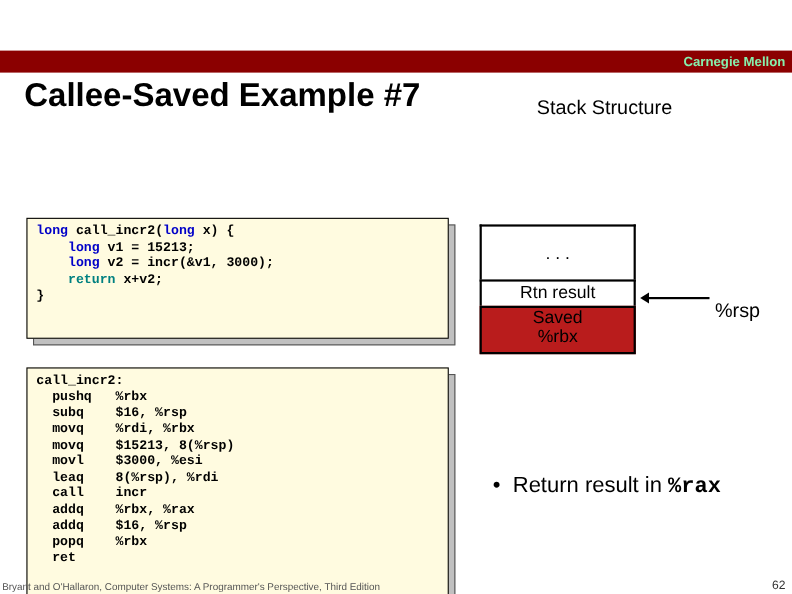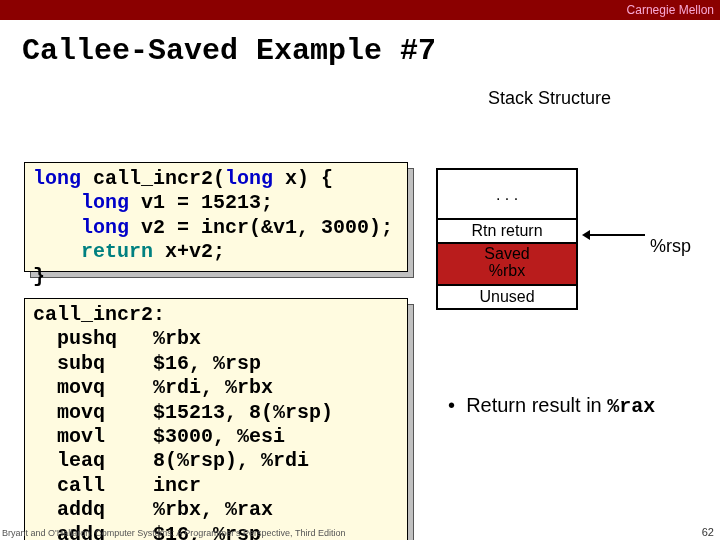--- a/index.html
+++ b/index.html
@@ -9,32 +9,32 @@
     height: 540px;
     background: #fff;
     font-family: Arial, Helvetica, sans-serif;
     position: relative;
     overflow: hidden;
   }
   .topbar {
     width: 100%;
     height: 20px;
     background: #8b0000;
-    color: #f9a8d4;
+    color: #86efac;
     font-size: 12px;
     text-align: right;
     padding-right: 6px;
     line-height: 20px;
-    font-weight: normal;
+    font-weight: bold;
+    margin-top: 46px;
   }
   .title {
     font-size: 30px;
     font-weight: bold;
-    margin: 14px 0 4px 22px;
-    font-family: Liberation Mono, monospace;
+    margin: 4px 0 4px 22px;
   }
   .subtitle {
     position: absolute;
     top: 60px;
     left: 488px;
     font-size: 18px;
     color: #000000;
     margin-top: 28px;
   }
   .content {
@@ -51,21 +51,21 @@
     left: 6px;
     background: #c0c0c0;
     border: 1px solid #555;
   }
   .codebox {
     position: relative;
     background: #fffbe0;
     border: 1px solid #000;
     padding: 4px 8px 6px 8px;
     font-family: "Courier New", monospace;
-    font-size: 20px;
+    font-size: 12px;
     font-weight: bold;
     line-height: 1.22;
     white-space: pre;
   }
   .kw-blue { color: #0000c8; }
   .kw-teal { color: #008080; }
   #code1-wrap { position:absolute; top:90px; left:12px; }
   #code1-wrap .codeshadow { width: 384px; height: 110px; }
   #code1-wrap .codebox  { width: 384px; height: 110px; }
   #code2-wrap { position:absolute; top:226px; left:12px; }
@@ -171,24 +171,23 @@
   leaq    8(%rsp), %rdi
   call    incr
   addq    %rbx, %rax
   addq    $16, %rsp
   popq    %rbx
   ret</div>
   </div>
 
   <div class="stack">
     <div class="stack-dots">. . .</div>
-    <div class="stack-cell">Rtn return</div>
+    <div class="stack-cell">Rtn result</div>
     <div class="stack-cell saved" style="white-space:pre;">Saved
 %rbx</div>
-    <div class="stack-cell">Unused</div>
   </div>
 
   <div class="arrow"></div>
   <div class="rsp-label">%rsp</div>
 
   <div class="bullet">
     •&nbsp;&nbsp;<span>Return result in </span><span class="rax">%rax</span>
   </div>
 
 </div>

